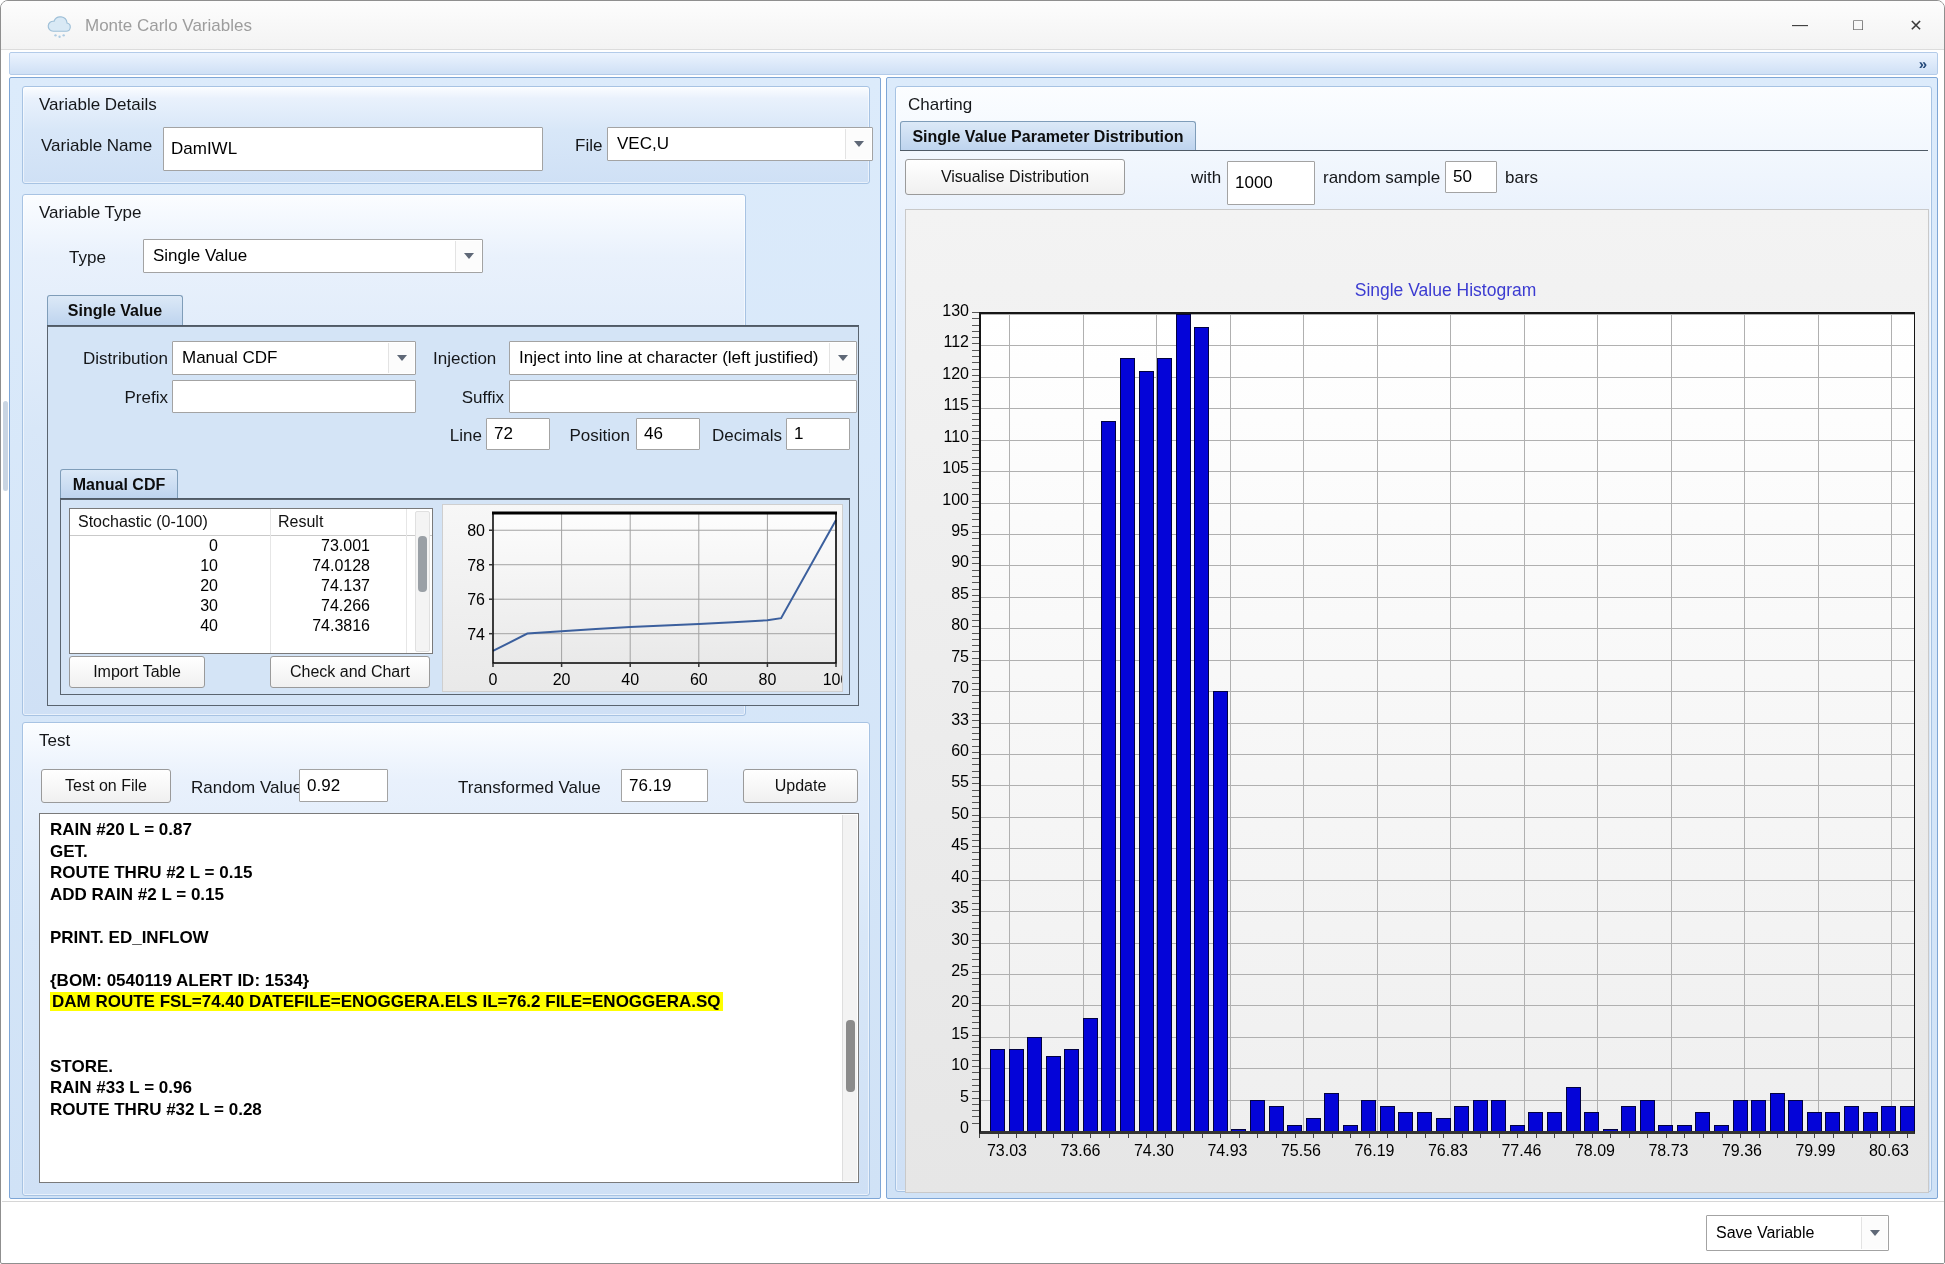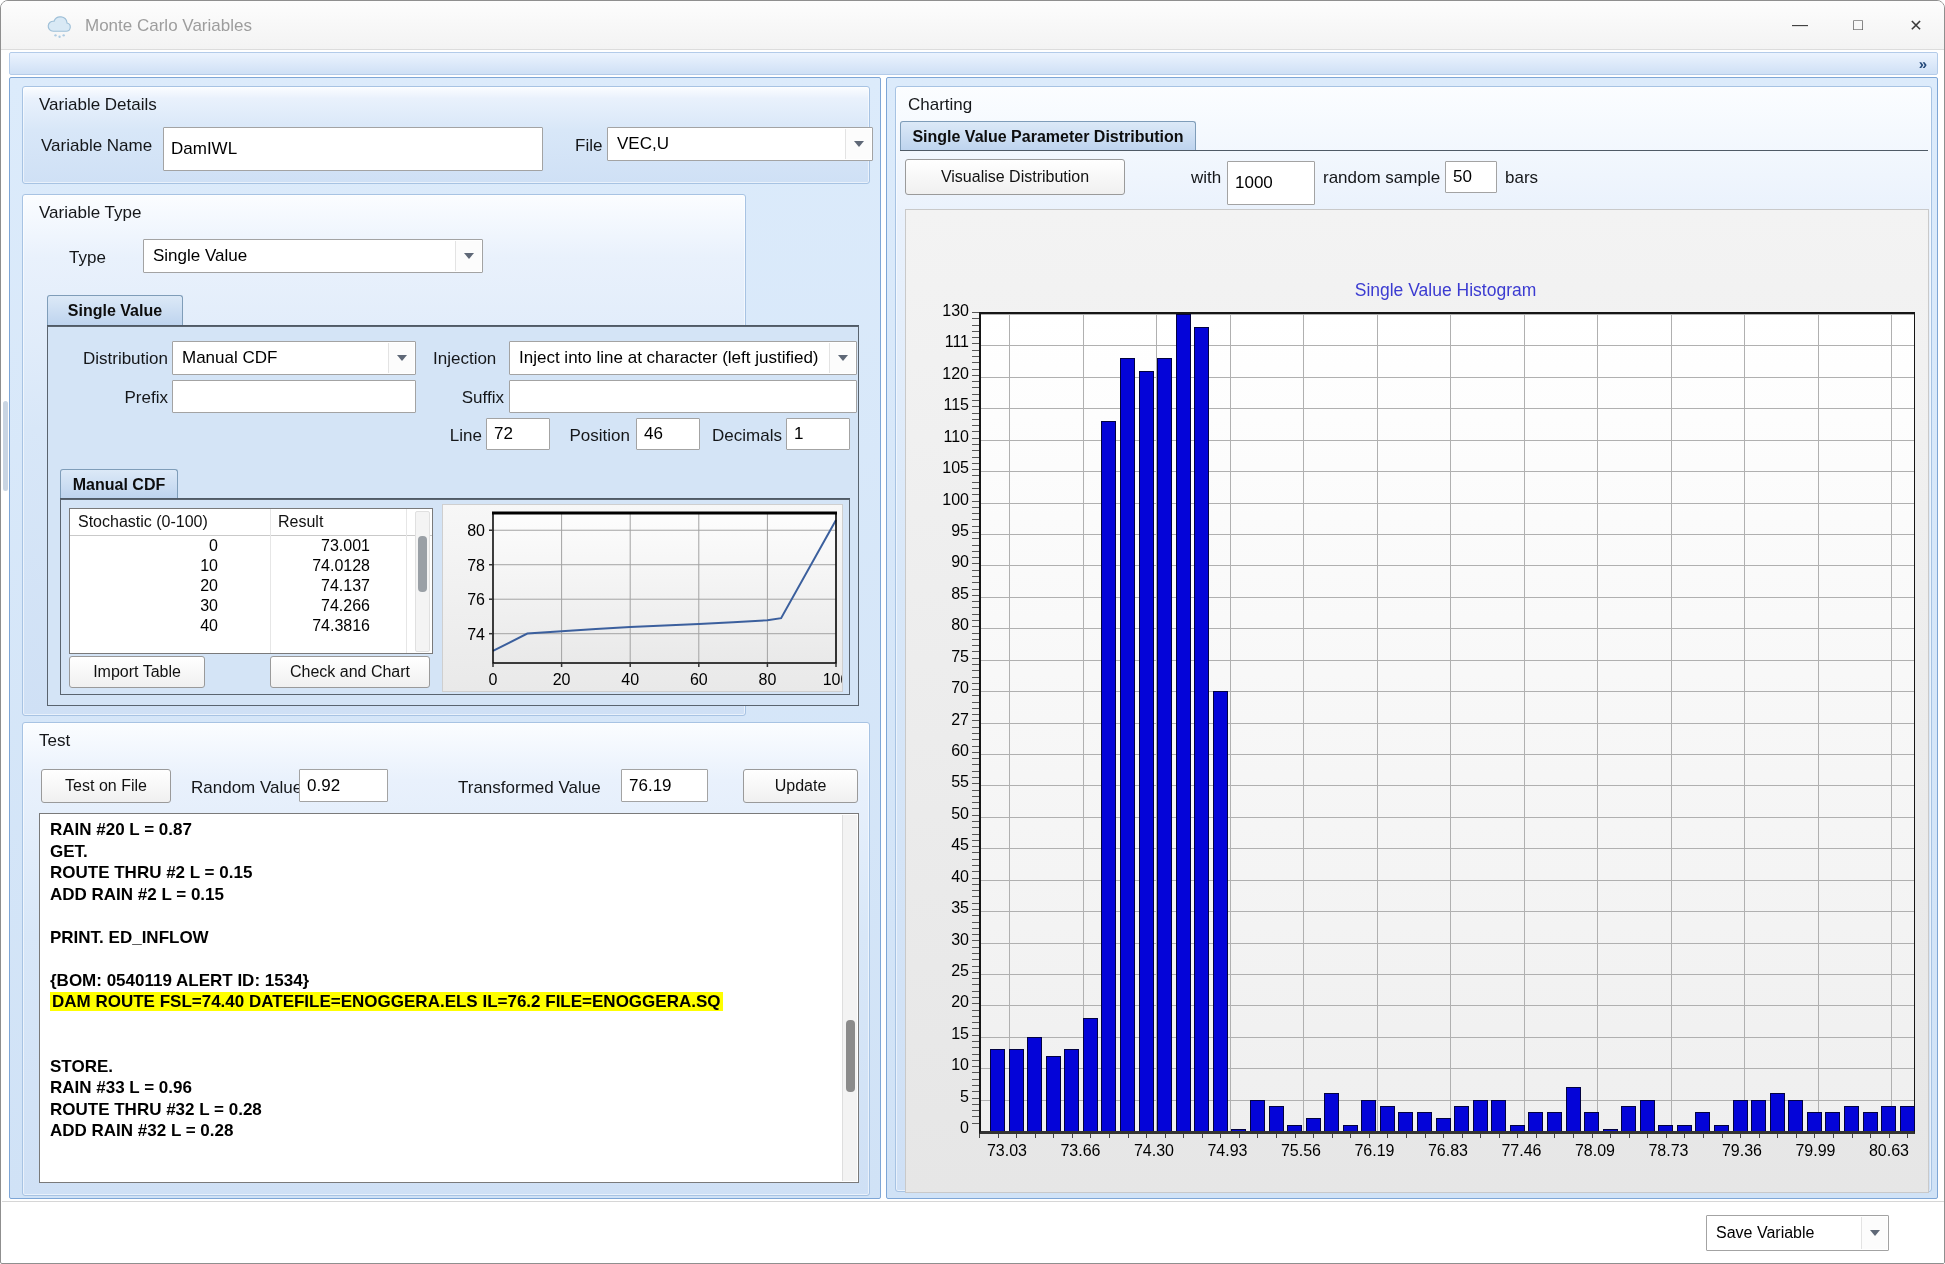--- a/index.html
+++ b/index.html
@@ -254,21 +254,20 @@
             <div class="oline"><span>&nbsp;</span></div>
             <div class="oline"><span>PRINT. ED_INFLOW</span></div>
             <div class="oline"><span>&nbsp;</span></div>
             <div class="oline"><span>{BOM: 0540119 ALERT ID: 1534}</span></div>
             <div class="oline"><span class="hl">DAM ROUTE FSL=74.40 DATEFILE=ENOGGERA.ELS IL=76.2 FILE=ENOGGERA.SQ</span></div>
             <div class="oline"><span>&nbsp;</span></div>
             <div class="oline"><span>&nbsp;</span></div>
             <div class="oline"><span>STORE.</span></div>
             <div class="oline"><span>RAIN #33 L = 0.96</span></div>
             <div class="oline"><span>ROUTE THRU #32 L = 0.28</span></div>
-            <div class="oline"><span>ADD RAIN #32 L = 0.28</span></div>
           </div>
         <div class="out-sb">
           <div class="out-thumb"></div>
         </div>
       </div>
     </div>
   </div>
 
   <div class="panel" id="right-panel">
     <div class="grp" style="left:8px;top:8px;width:1037px;height:1106px">
@@ -385,33 +384,33 @@
             <div class="ylab" style="left: 0px; top: 814.7px;">15</div>
             <div class="ylab" style="left: 0px; top: 783.3px;">20</div>
             <div class="ylab" style="left: 0px; top: 751.9px;">25</div>
             <div class="ylab" style="left: 0px; top: 720.5px;">30</div>
             <div class="ylab" style="left: 0px; top: 689px;">35</div>
             <div class="ylab" style="left: 0px; top: 657.6px;">40</div>
             <div class="ylab" style="left: 0px; top: 626.2px;">45</div>
             <div class="ylab" style="left: 0px; top: 594.8px;">50</div>
             <div class="ylab" style="left: 0px; top: 563.3px;">55</div>
             <div class="ylab" style="left: 0px; top: 531.9px;">60</div>
-            <div class="ylab" style="left: 0px; top: 500.5px;">27</div>
+            <div class="ylab" style="left: 0px; top: 500.5px;">33</div>
             <div class="ylab" style="left: 0px; top: 469.1px;">70</div>
             <div class="ylab" style="left: 0px; top: 437.7px;">75</div>
             <div class="ylab" style="left: 0px; top: 406.2px;">80</div>
             <div class="ylab" style="left: 0px; top: 374.8px;">85</div>
             <div class="ylab" style="left: 0px; top: 343.4px;">90</div>
             <div class="ylab" style="left: 0px; top: 312px;">95</div>
             <div class="ylab" style="left: 0px; top: 280.5px;">100</div>
             <div class="ylab" style="left: 0px; top: 249.1px;">105</div>
             <div class="ylab" style="left: 0px; top: 217.7px;">110</div>
             <div class="ylab" style="left: 0px; top: 186.3px;">115</div>
             <div class="ylab" style="left: 0px; top: 154.8px;">120</div>
-            <div class="ylab" style="left: 0px; top: 123.4px;">111</div>
+            <div class="ylab" style="left: 0px; top: 123.4px;">112</div>
             <div class="ylab" style="left: 0px; top: 92px;">130</div>
           </div>
         <div>
             <div class="xlab" style="left: 64px; top: 932px;">73.03</div>
             <div class="xlab" style="left: 137.5px; top: 932px;">73.66</div>
             <div class="xlab" style="left: 211px; top: 932px;">74.30</div>
             <div class="xlab" style="left: 284.5px; top: 932px;">74.93</div>
             <div class="xlab" style="left: 358px; top: 932px;">75.56</div>
             <div class="xlab" style="left: 431.5px; top: 932px;">76.19</div>
             <div class="xlab" style="left: 505px; top: 932px;">76.83</div>

